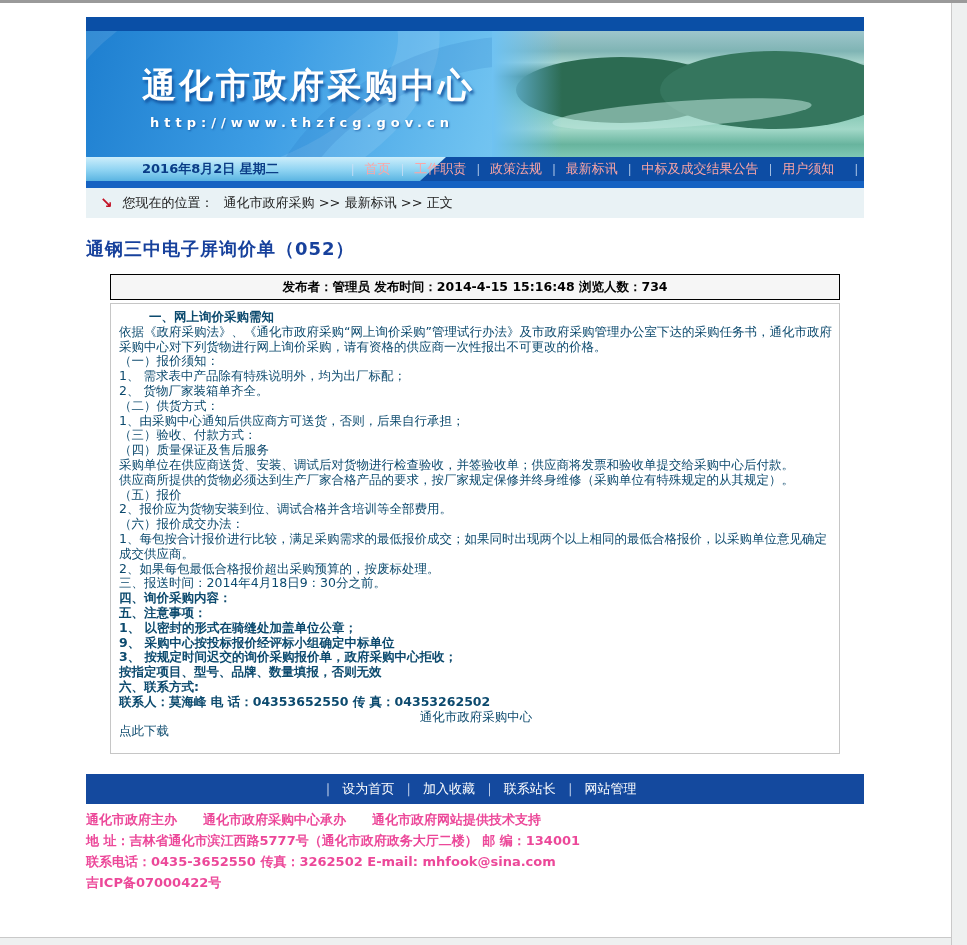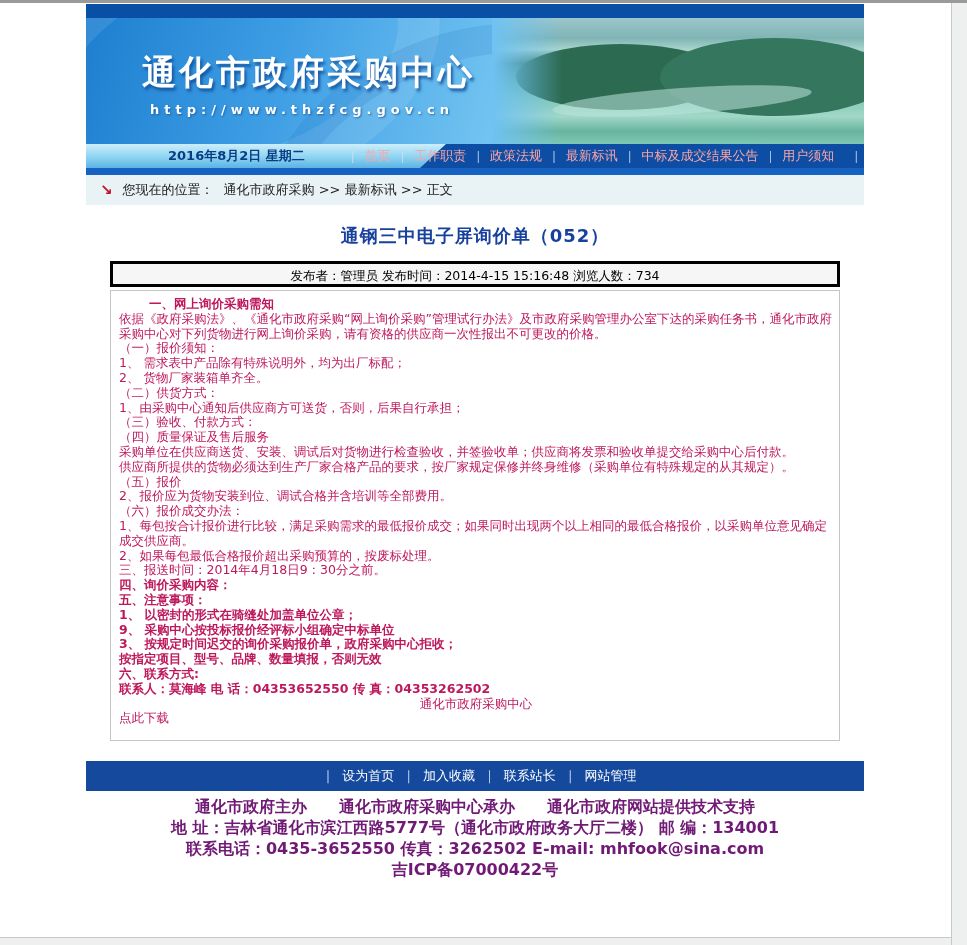--- a/index.html
+++ b/index.html
@@ -8,21 +8,21 @@
     width:967px; height:945px; overflow:hidden; position:relative;
     background:#ffffff;
     font-family:"DejaVu Sans", sans-serif;
     color:#000;
   }
   
   .top-line { position:absolute; left:0; top:0; width:967px; height:3px; background:#9a9a9a; z-index:5; }
   .right-gutter { position:absolute; right:0; top:3px; width:16px; height:942px; background:#eef0f0; border-left:1px solid #c9c9c9; z-index:4; }
   .bottom-strip { position:absolute; left:0; bottom:0; width:967px; height:8px; background:#eef0f0; border-top:1px solid #c9c9c9; z-index:3; }
 
-  .page { position:absolute; left:86px; top:4px; width:778px; }
+  .page { position:absolute; left:86px; top:17px; width:778px; }
 
   .topbar { height:14px; background:#0a4fa6; }
 
   
   .banner { position:relative; height:126px; overflow:hidden;
     background:linear-gradient(105deg,#1e7fd0 0%,#3d9de4 25%,#6fc2f0 52%,#8fd3f6 72%,#7cc9f2 100%); }
   .swirl1 { position:absolute; left:-70px; top:-90px; width:430px; height:270px;
     border:42px solid rgba(255,255,255,.10); border-radius:50%; transform:rotate(-18deg); }
   .swirl2 { position:absolute; left:170px; top:22px; width:380px; height:230px;
     border:30px solid rgba(18,96,185,.14); border-radius:50%; transform:rotate(-25deg); }
@@ -39,51 +39,51 @@
     letter-spacing:3px; white-space:nowrap; text-shadow:2px 3px 3px rgba(15,75,150,.85); z-index:2; }
   .banner-url { position:absolute; left:64px; top:84px; font-size:13px; font-weight:bold; color:#fff;
     letter-spacing:5px; white-space:nowrap; text-shadow:1px 1px 2px rgba(15,75,150,.7); z-index:2; }
 
   
   .navbar { position:relative; height:24px; background:#0d4da4; display:flex; align-items:center; }
   .date-tab { position:absolute; left:0; top:0; width:360px; height:24px;
     background:linear-gradient(180deg,#cdeefb 0%,#8ed3f2 55%,#5ab4e2 100%);
     clip-path:polygon(0 0,100% 0,calc(100% - 26px) 100%,0 100%);
     display:flex; align-items:center; }
-  .date-text { padding-left:82px; font-size:13px; font-weight:bold; color:#0a3c86; white-space:nowrap; }
+  .date-text { padding-left:56px; font-size:13px; font-weight:bold; color:#0a3c86; white-space:nowrap; }
   .nav-menu { margin-left:auto; display:flex; align-items:center; padding-right:10px; white-space:nowrap; z-index:1; }
   .navsep { color:#cfe0f5; font-size:12px; padding:0 6px; }
   .navlink { color:#fca5a5; font-size:13px; cursor:pointer; }
   .substrip { height:7px; background:#1562c2; }
 
   
   .breadcrumb { height:30px; background:#e9f2f5; display:flex; align-items:center; font-size:13px; color:#222; }
   .crumb-arrow { color:#c31225; font-weight:bold; font-size:15px; margin:0 10px 0 14px; }
   .crumb-prefix { margin-right:10px; }
   .crumb-trail { cursor:pointer; }
 
   
-  .article-title { margin-top:18px; height:26px; line-height:26px; text-align:center;
+  .article-title { margin-top:18px; height:26px; line-height:26px; text-align:left;
     font-size:18px; font-weight:bold; color:#17419c; letter-spacing:1px; }
-  .meta-bar { margin:12px 24px 0; border:3px solid #000000; background:#f6f6f6;
-    height:26px; line-height:24px; text-align:center; font-size:12.5px; font-weight:normal; color:#000; }
+  .meta-bar { margin:12px 24px 0; border:1px solid #000000; background:#f6f6f6;
+    height:26px; line-height:24px; text-align:center; font-size:12.5px; font-weight:bold; color:#000; }
   .article { margin:3px 24px 0; border:1px solid #c6c6c6; background:#fff;
-    padding:6px 6px 14px 8px; font-size:12.5px; line-height:14.8px; color:#be185d; }
+    padding:6px 6px 14px 8px; font-size:12.5px; line-height:14.8px; color:#0c4a6e; }
   .article p { margin:0; }
   .bold { font-weight:bold; }
   .indent { text-indent:2.4em; }
   .signature { text-align:center; }
   .download { margin-top:15px; cursor:pointer; }
 
   
   .footer-bar { margin-top:20px; height:30px; background:#14499e; display:flex; align-items:center;
     justify-content:center; font-size:13px; white-space:nowrap; }
   .fsep { padding:0 8px; color:#dfe8f8; }
   .flink { color:#ffffff; cursor:pointer; }
-  .footer-info { padding:9px 0 0; text-align:center; font-size:16px; font-weight:bold; color:#701a75; }
+  .footer-info { padding:9px 0 0; text-align:left; font-size:13px; font-weight:bold; color:#ec4899; }
   .footer-info p { margin:0 0 7px; line-height:14px; }
 </style>
 </head>
 <body>
 
 <div class="top-line"></div>
 <div class="right-gutter"></div>
 <div class="bottom-strip"></div>
 
 <div class="page">

